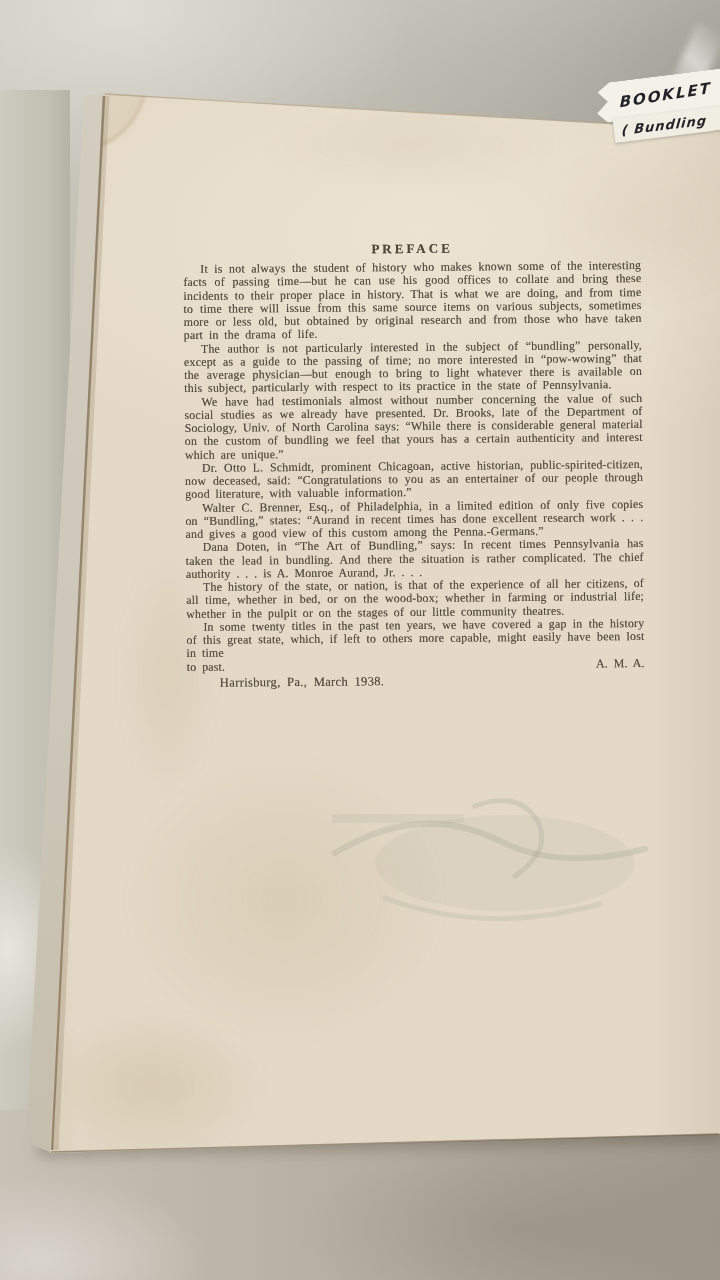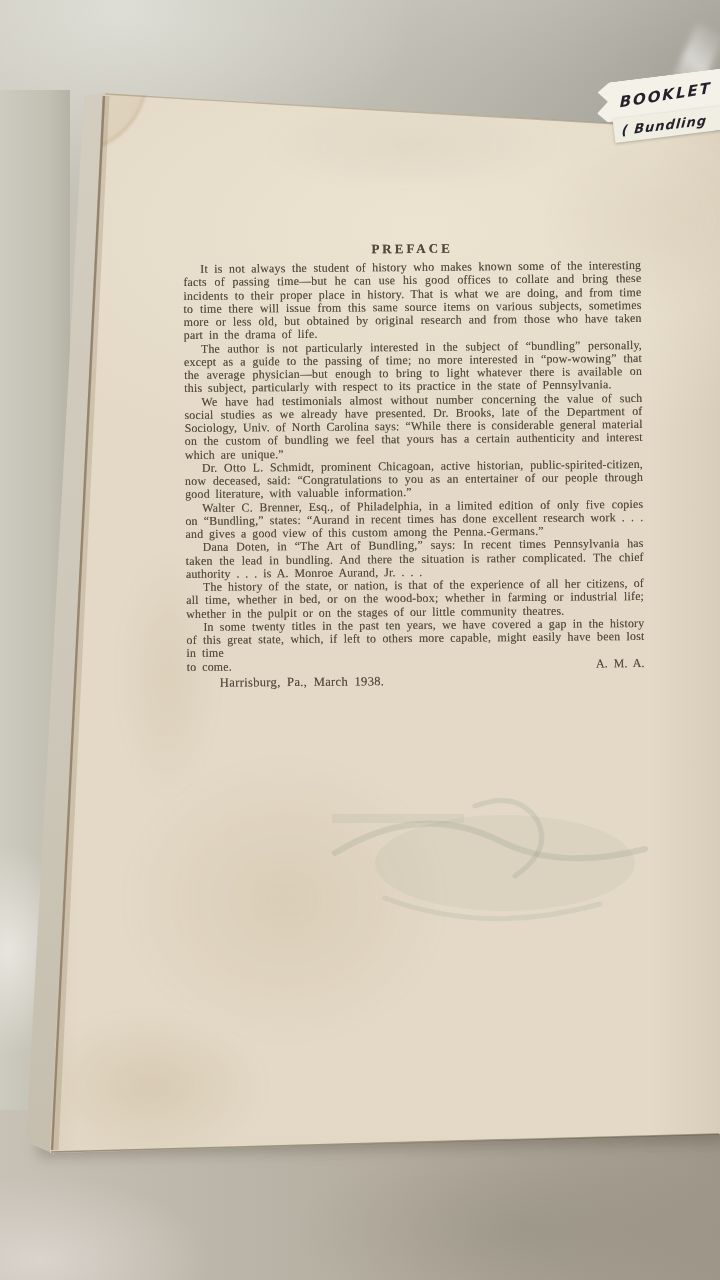--- a/index.html
+++ b/index.html
@@ -132,21 +132,21 @@
       <div class="heading">PREFACE</div>
       <p>It is not always the student of history who makes known some of the interesting facts of passing time—but he can use his good offices to collate and bring these incidents to their proper place in history. That is what we are doing, and from time to time there will issue from this same source items on various subjects, sometimes more or less old, but obtained by original research and from those who have taken part in the drama of life.</p>
       <p>The author is not particularly interested in the subject of “bundling” personally, except as a guide to the passing of time; no more interested in “pow-wowing” that the average physician—but enough to bring to light whatever there is available on this subject, particularly with respect to its practice in the state of Pennsylvania.</p>
       <p>We have had testimonials almost without number concerning the value of such social studies as we already have presented. Dr. Brooks, late of the Department of Sociology, Univ. of North Carolina says: “While there is considerable general material on the custom of bundling we feel that yours has a certain authenticity and interest which are unique.”</p>
       <p>Dr. Otto L. Schmidt, prominent Chicagoan, active historian, public-spirited-citizen, now deceased, said: “Congratulations to you as an entertainer of our people through good literature, with valuable information.”</p>
       <p>Walter C. Brenner, Esq., of Philadelphia, in a limited edition of only five copies on “Bundling,” states: “Aurand in recent times has done excellent research work . . . and gives a good view of this custom among the Penna.-Germans.”</p>
       <p>Dana Doten, in “The Art of Bundling,” says: In recent times Pennsylvania has taken the lead in bundling. And there the situation is rather complicated. The chief authority . . . is A. Monroe Aurand, Jr. . . .</p>
       <p>The history of the state, or nation, is that of the experience of all her citizens, of all time, whether in bed, or on the wood-box; whether in farming or industrial life; whether in the pulpit or on the stages of our little community theatres.</p>
       <p>In some twenty titles in the past ten years, we have covered a gap in the history of this great state, which, if left to others more capable, might easily have been lost in time</p>
       <div class="signoff-row">
-        <span>to come.</span>
+        <span>to past.</span>
         <span>A. M. A.</span>
       </div>
       <div class="dateline">Harrisburg, Pa., March 1938.</div>
     </div>
   </div>
 
   <svg class="overlay-svg" viewBox="0 0 720 1280">
     <line x1="106" y1="96" x2="55" y2="1150" stroke="rgba(110,90,60,0.18)" stroke-width="7"></line>
     <line x1="104" y1="96" x2="52" y2="1150" stroke="rgba(100,78,48,0.50)" stroke-width="2.4"></line>
     <line x1="105" y1="94" x2="719" y2="130" stroke="rgba(130,112,85,0.40)" stroke-width="1.3"></line>

